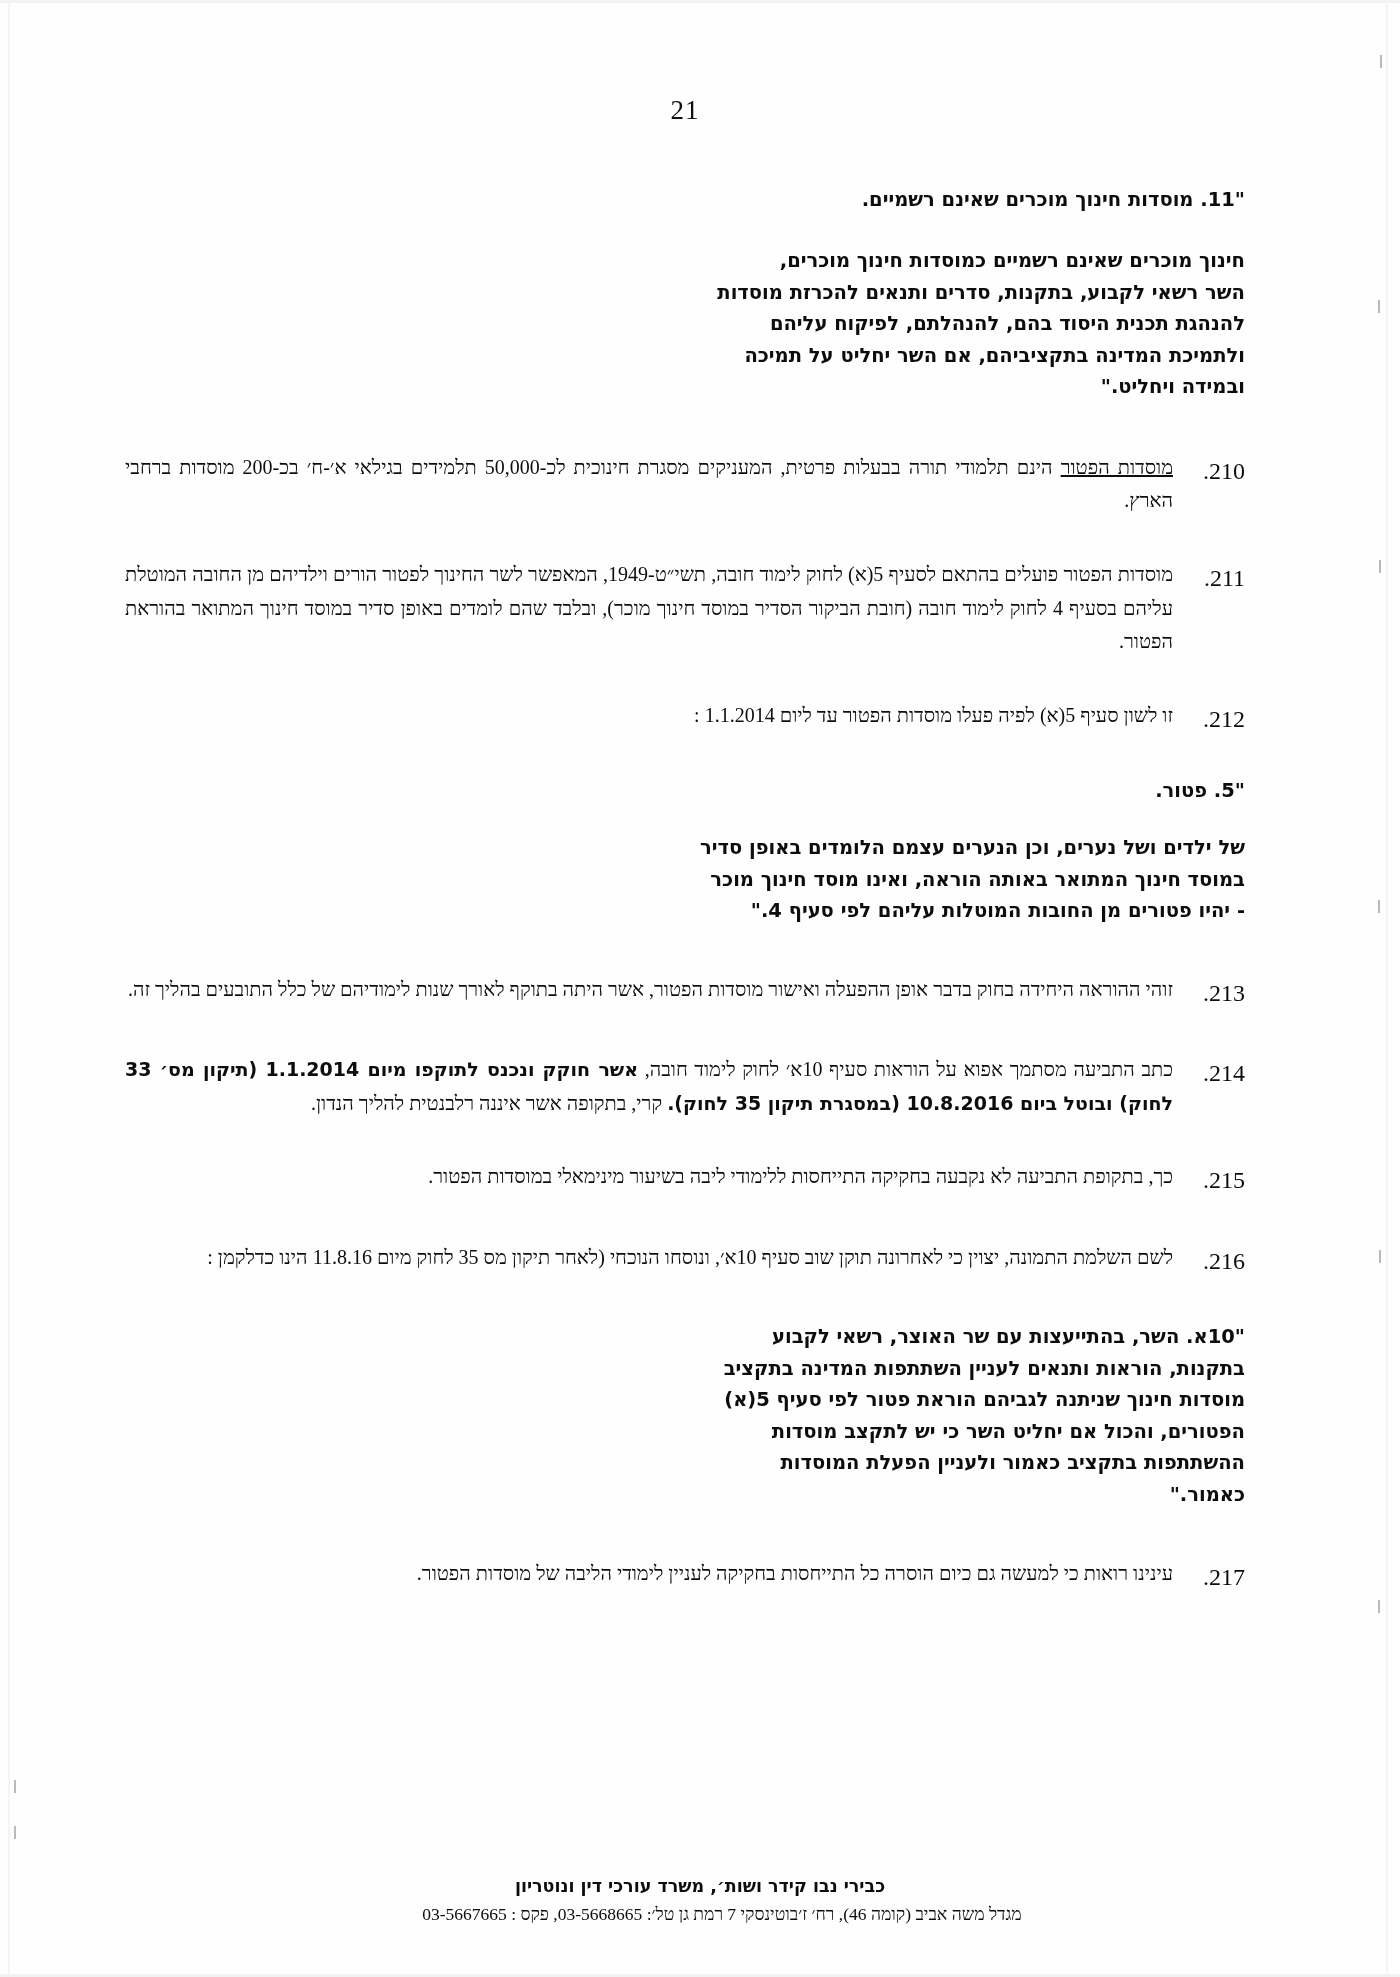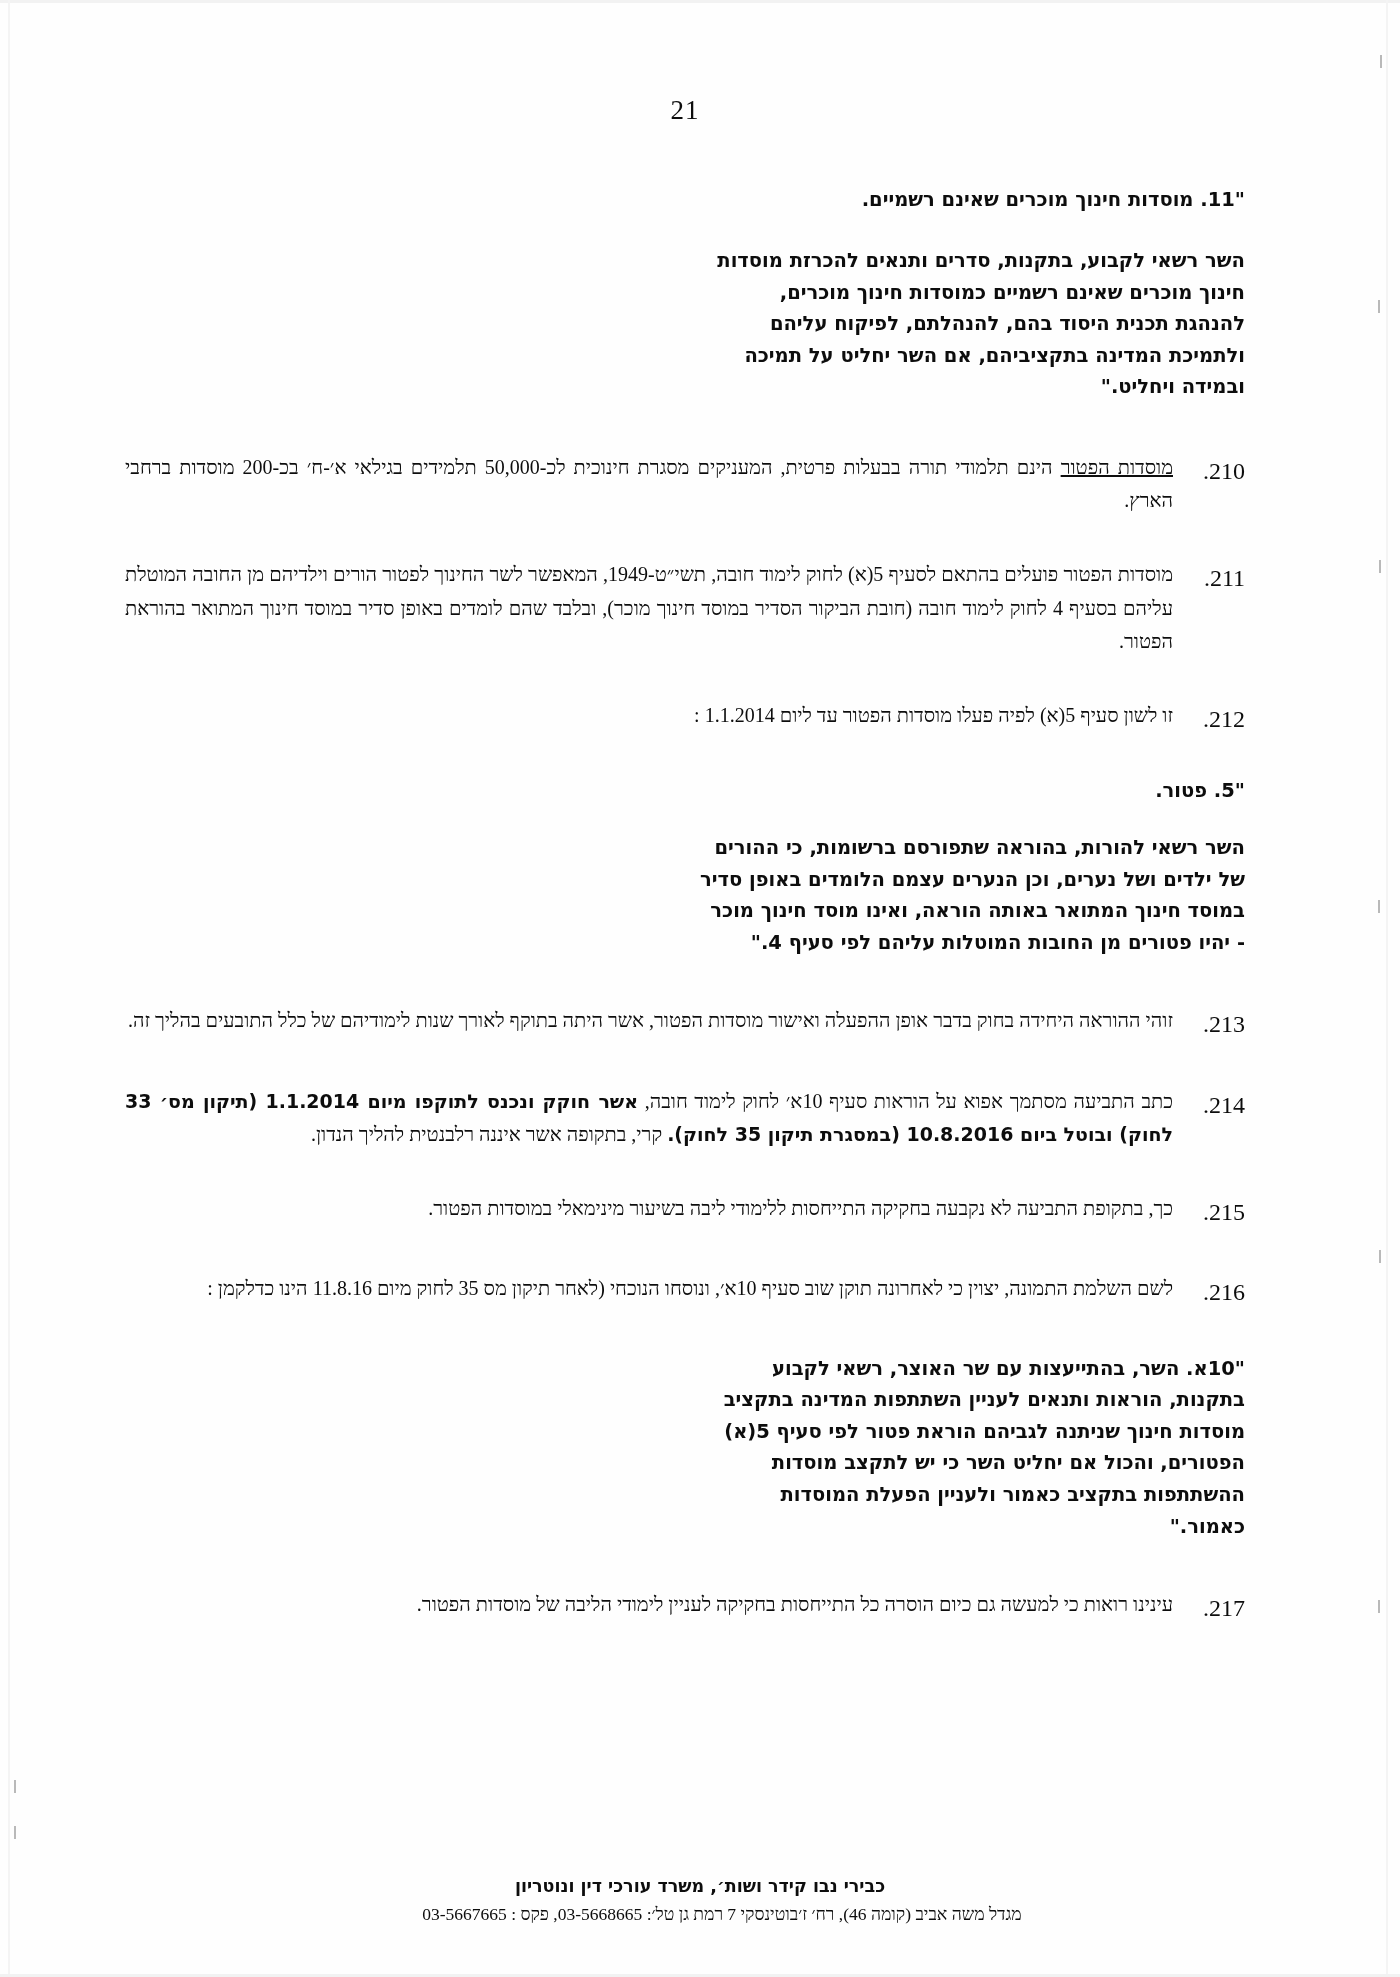--- a/index.html
+++ b/index.html
@@ -184,22 +184,22 @@
   <div class="tick" style="left:14px;   top:1780px;"></div>
   <div class="tick" style="left:14px;   top:1826px;"></div>
 
   <div class="content">
 
     <div class="page-number">21</div>
 
     <div class="quote-heading block-11-heading">"11. מוסדות חינוך מוכרים שאינם רשמיים.</div>
 
     <div class="quote-block block-11-quote">
+      <span class="q-line">חינוך מוכרים שאינם רשמיים כמוסדות חינוך מוכרים,</span>
       <span class="q-line">השר רשאי לקבוע, בתקנות, סדרים ותנאים להכרזת מוסדות</span>
-      <span class="q-line">חינוך מוכרים שאינם רשמיים כמוסדות חינוך מוכרים,</span>
       <span class="q-line">להנהגת תכנית היסוד בהם, להנהלתם, לפיקוח עליהם</span>
       <span class="q-line">ולתמיכת המדינה בתקציביהם, אם השר יחליט על תמיכה</span>
       <span class="q-line q-last">ובמידה ויחליט."</span>
     </div>
 
     <div class="para">
       <div class="para-num">210.</div>
       <div class="para-body"><span class="u">מוסדות הפטור</span><span> הינם תלמודי תורה בבעלות פרטית, המעניקים מסגרת חינוכית לכ-50,000 תלמידים בגילאי א׳-ח׳ בכ-200 מוסדות ברחבי הארץ.</span></div>
     </div>
 
@@ -209,21 +209,20 @@
     </div>
 
     <div class="para">
       <div class="para-num">212.</div>
       <div class="para-body">זו לשון סעיף 5(א) לפיה פעלו מוסדות הפטור עד ליום 1.1.2014 :</div>
     </div>
 
     <div class="quote-heading block-5-heading">"5. פטור.</div>
 
     <div class="quote-block block-5-quote">
-      <span class="q-line">השר רשאי להורות, בהוראה שתפורסם ברשומות, כי ההורים</span>
       <span class="q-line">של ילדים ושל נערים, וכן הנערים עצמם הלומדים באופן סדיר</span>
       <span class="q-line">במוסד חינוך המתואר באותה הוראה, ואינו מוסד חינוך מוכר</span>
       <span class="q-line q-last">- יהיו פטורים מן החובות המוטלות עליהם לפי סעיף 4."</span>
     </div>
 
     <div class="para">
       <div class="para-num">213.</div>
       <div class="para-body">זוהי ההוראה היחידה בחוק בדבר אופן ההפעלה ואישור מוסדות הפטור, אשר היתה בתוקף לאורך שנות לימודיהם של כלל התובעים בהליך זה.</div>
     </div>
 

